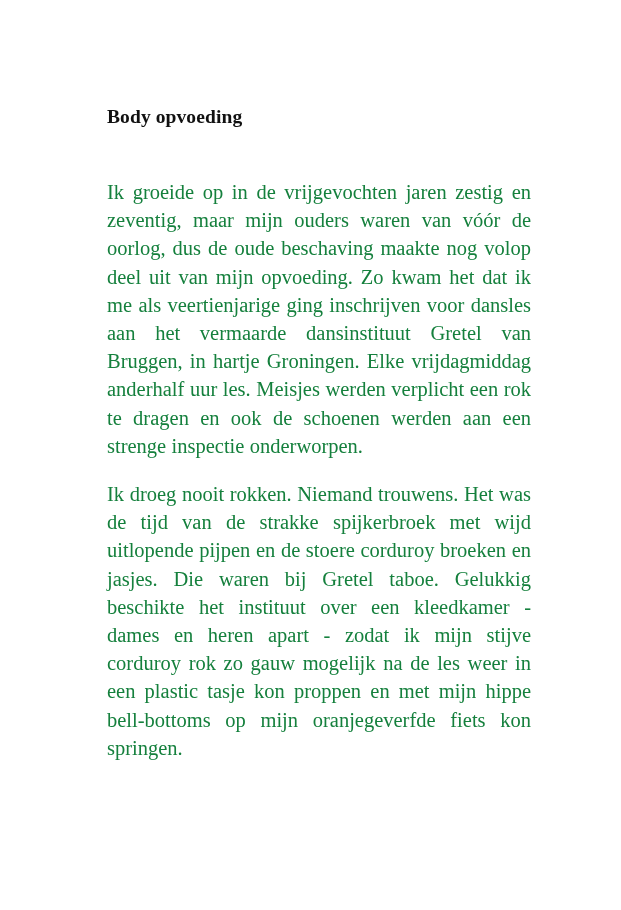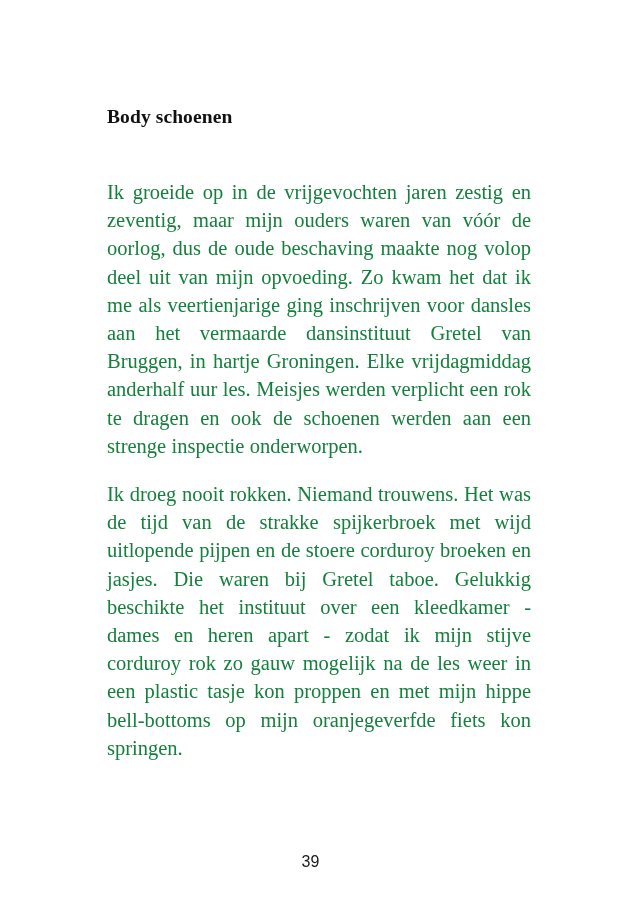--- a/index.html
+++ b/index.html
@@ -71,24 +71,23 @@
     color: #1a1a1a;
   }
 </style>
 </head>
 <body>
 
 <div class="page">
 
   <div class="content-column">
 
-    <h1 class="chapter-heading">Body schoenen</h1>
+    <h1 class="chapter-heading">Body opvoeding</h1>
 
     <p class="body-paragraph">Ik groeide op in de vrijgevochten jaren zestig en zeventig, maar mijn ouders waren van vóór de oorlog, dus de oude beschaving maakte nog volop deel uit van mijn opvoeding. Zo kwam het dat ik me als veertienjarige ging inschrijven voor dansles aan het vermaarde dansinstituut Gretel van Bruggen, in hartje Groningen. Elke vrijdagmiddag anderhalf uur les. Meisjes werden verplicht een rok te dragen en ook de schoenen werden aan een strenge inspectie onderworpen.</p>
 
     <p class="body-paragraph">Ik droeg nooit rokken. Niemand trouwens. Het was de tijd van de strakke spijkerbroek met wijd uitlopende pijpen en de stoere corduroy broeken en jasjes. Die waren bij Gretel taboe. Gelukkig beschikte het instituut over een kleedkamer - dames en heren apart - zodat ik mijn stijve corduroy rok zo gauw mogelijk na de les weer in een plastic tasje kon proppen en met mijn hippe bell-bottoms op mijn oranjegeverfde fiets kon springen.</p>
 
 
   </div>
 
-  <div class="page-number">39</div>
 
 </div>
 
 </body></html>

